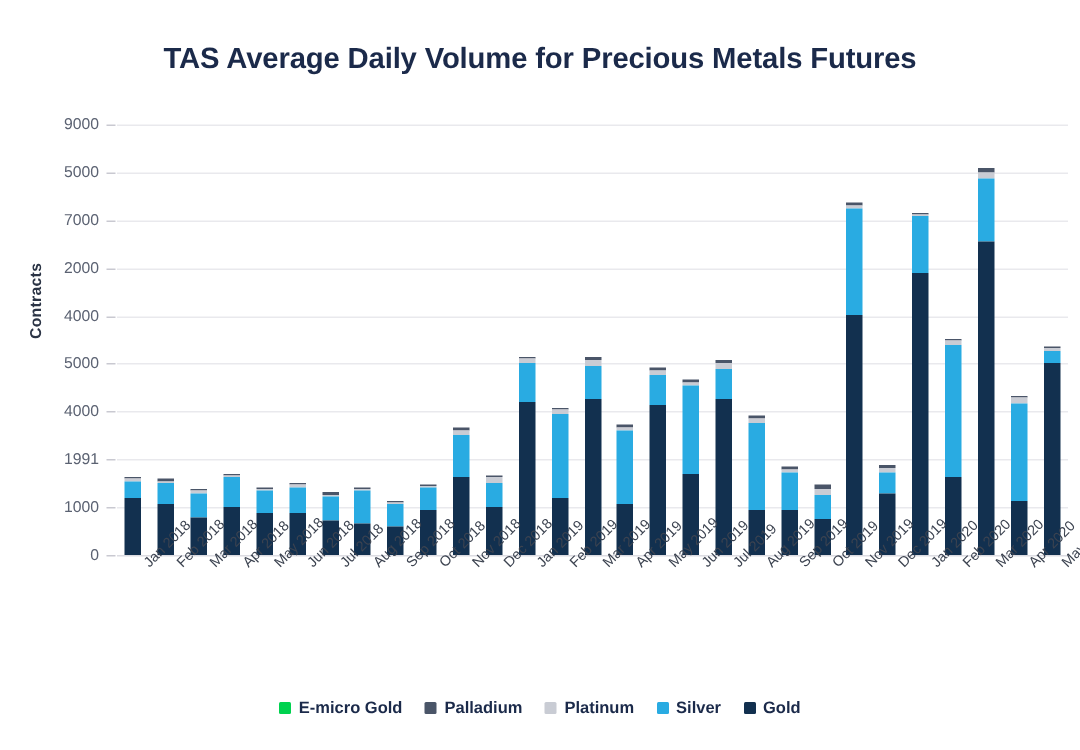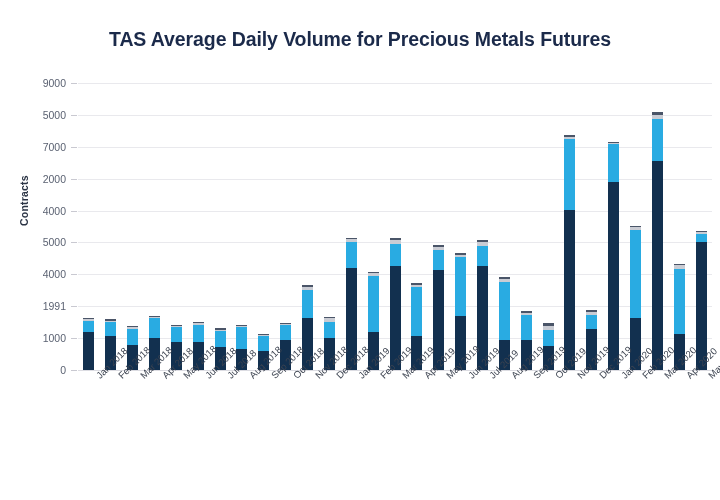--- a/index.html
+++ b/index.html
@@ -385,14 +385,36 @@
       <div class="xlab" style="left: 475.034px; width: 0px;">Oct 2019</div>
       <div class="xlab" style="left: 496.897px; width: 0px;">Nov 2019</div>
       <div class="xlab" style="left: 518.759px; width: 0px;">Dec 2019</div>
       <div class="xlab" style="left: 540.621px; width: 0px;">Jan 2020</div>
       <div class="xlab" style="left: 562.483px; width: 0px;">Feb 2020</div>
       <div class="xlab" style="left: 584.345px; width: 0px;">Mar 2020</div>
       <div class="xlab" style="left: 606.207px; width: 0px;">Apr 2020</div>
       <div class="xlab" style="left: 628.069px; width: 0px;">May 2020</div>
     </div>
 
+  <div class="legend" id="legend">
+      <div class="legend-item">
+        <span class="legend-swatch" style="background: rgb(0, 210, 79);"></span>
+        <span class="legend-label">E-micro Gold</span>
+      </div>
+      <div class="legend-item">
+        <span class="legend-swatch" style="background: rgb(74, 85, 104);"></span>
+        <span class="legend-label">Palladium</span>
+      </div>
+      <div class="legend-item">
+        <span class="legend-swatch" style="background: rgb(201, 204, 212);"></span>
+        <span class="legend-label">Platinum</span>
+      </div>
+      <div class="legend-item">
+        <span class="legend-swatch" style="background: rgb(41, 171, 226);"></span>
+        <span class="legend-label">Silver</span>
+      </div>
+      <div class="legend-item">
+        <span class="legend-swatch" style="background: rgb(18, 48, 79);"></span>
+        <span class="legend-label">Gold</span>
+      </div>
+    </div>
 
 </div>
 
 </body></html>

